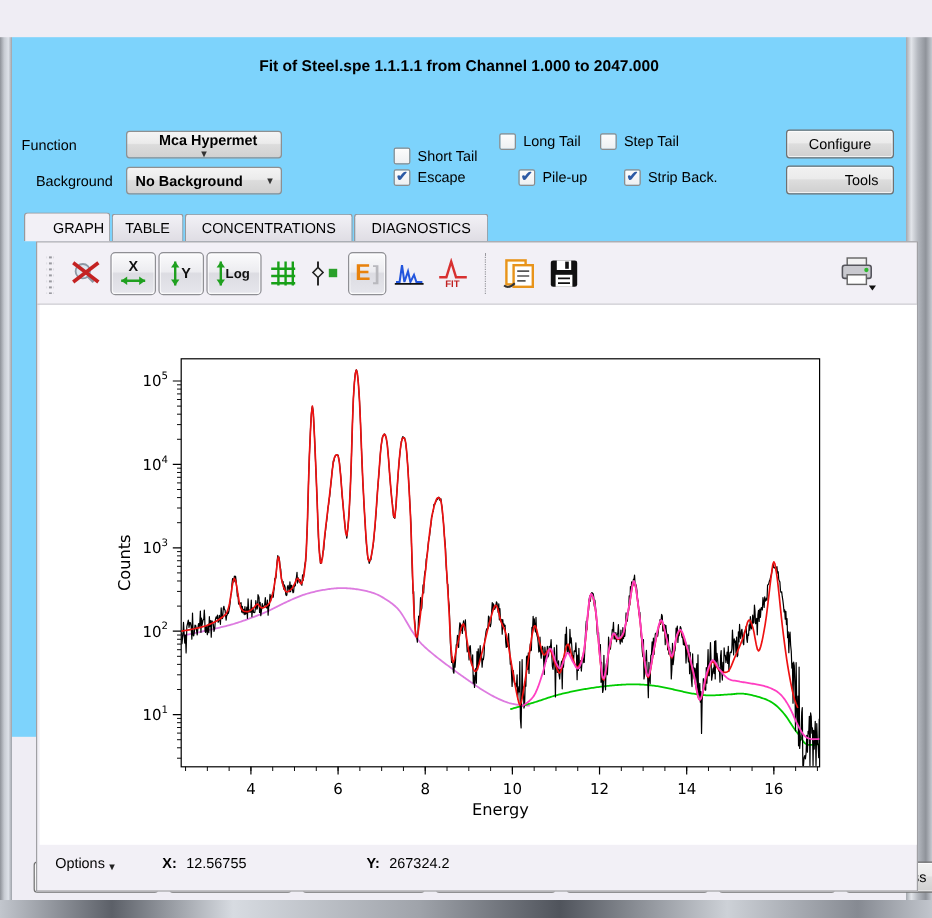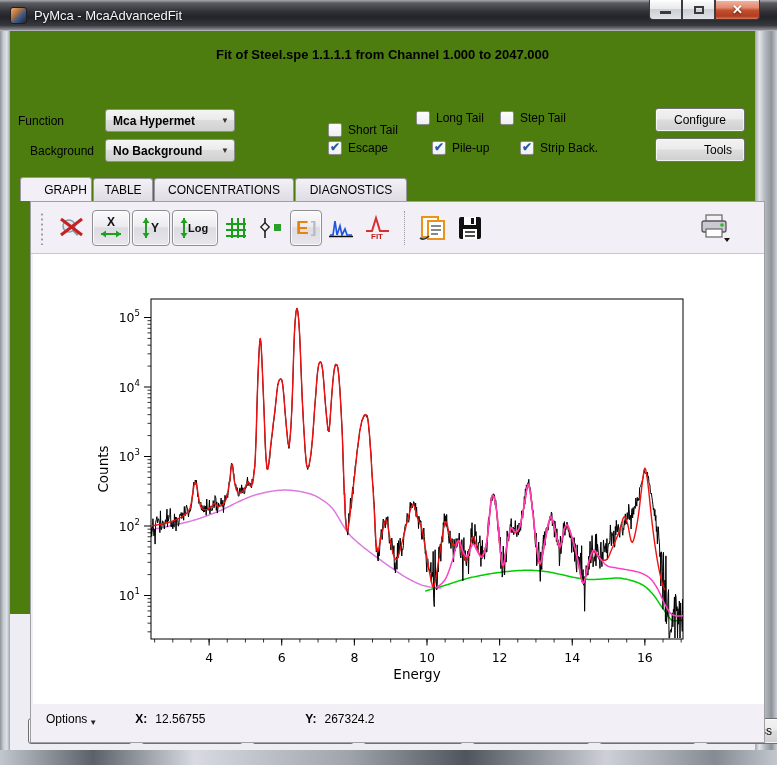--- a/index.html
+++ b/index.html
@@ -23,21 +23,21 @@
   .glyph-min{width:11px;height:3px;background:#3a3a3e;margin-top:6px;}
   .glyph-max{width:10px;height:8px;border:2px solid #3a3a3e;background:transparent;}
   .glyph-close{color:#fff;font-size:13px;font-weight:bold;text-shadow:0 1px 2px rgba(0,0,0,.6);}
   .frame-left{position:absolute;left:0;top:31px;width:10px;height:719px;
     background:linear-gradient(90deg,#8e9299 0%,#c7cbd2 35%,#dde1e8 70%,#9da1a8 100%);}
   .frame-right{position:absolute;left:755px;top:31px;width:22px;height:719px;
     background:linear-gradient(90deg,#a3a7ae 0%,#e2e5ea 20%,#b4b8bf 45%,#8f939a 75%,#c9cdd4 100%);}
   .frame-bottom{position:absolute;left:0;top:750px;width:777px;height:15px;
     background:linear-gradient(90deg,#c2c6cd 0%,#5c6068 12%,#d7dbe1 25%,#9fa3aa 45%,#50545c 60%,#cdd1d7 78%,#868a92 92%,#c2c6cd 100%);}
   
-  .content{position:absolute;left:10px;top:31px;width:745px;height:583px;background:#4d7c0f;}
+  .content{position:absolute;left:10px;top:31px;width:745px;height:583px;background:#7dd3fc;}
   .header-title{position:absolute;left:0;top:16px;width:745px;text-align:center;
     font-size:13px;font-weight:bold;color:#000;}
   .frm-label{position:absolute;font-size:12px;color:#000;}
   .combo{position:absolute;width:130px;height:23px;border:1px solid #8e8f90;border-radius:3px;
     background:linear-gradient(#f4f4f4,#ebebeb 45%,#dcdcdc 50%,#d1d1d1);display:flex;align-items:center;font-size:12px;}
   .combo .cb-text{flex:1;padding-left:7px;font-weight:bold;}
   .combo .cb-arrow{width:18px;text-align:center;font-size:8px;color:#333;}
   .w7btn{position:absolute;border:1px solid #707070;border-radius:3px;font-size:12px;color:#000;
     background:linear-gradient(#f2f2f2,#ebebeb 45%,#dddddd 50%,#cfcfcf);display:flex;align-items:center;justify-content:center;
     box-shadow:inset 0 0 0 1px rgba(255,255,255,.7);}
@@ -72,46 +72,31 @@
   .stat-key{font-weight:bold;margin-left:0;}
   
   .footer{position:absolute;left:18px;top:687px;display:flex;gap:9px;}
   .footer .w7btn{position:static;height:26px;}
 </style>
 </head>
 <body>
 
 <div class="window">
 
-  <div class="titlebar">
-    <div class="app-icon"></div>
-    <div class="title-text">PyMca - McaAdvancedFit</div>
-    <div class="caption-buttons">
-      <div class="cap-btn cap-min">
-          <div class="glyph-min"></div>
-        </div>
-      <div class="cap-btn cap-max">
-          <div class="glyph-max"></div>
-        </div>
-      <div class="cap-btn cap-close">
-          <div class="glyph-close">✕</div>
-        </div>
-    </div>
-  </div>
 
   <div class="frame-left"></div>
   <div class="frame-right"></div>
   <div class="frame-bottom"></div>
 
   <div class="content">
 
     <div class="header-title">Fit of Steel.spe 1.1.1.1 from Channel 1.000 to 2047.000</div>
 
     <div class="frm-label" style="left:8px;top:83px;">Function</div>
-    <div class="combo" style="left:95px;top:78px;">
+    <div class="combo" style="left:95px;top:78px;flex-direction:column;">
       <span class="cb-text">Mca Hypermet</span>
       <span class="cb-arrow">▼</span>
     </div>
     <div class="frm-label" style="left:20px;top:113px;">Background</div>
     <div class="combo" style="left:95px;top:108px;">
       <span class="cb-text">No Background</span>
       <span class="cb-arrow">▼</span>
     </div>
 
     <div class="cbx" style="left:318px;top:92px;">

